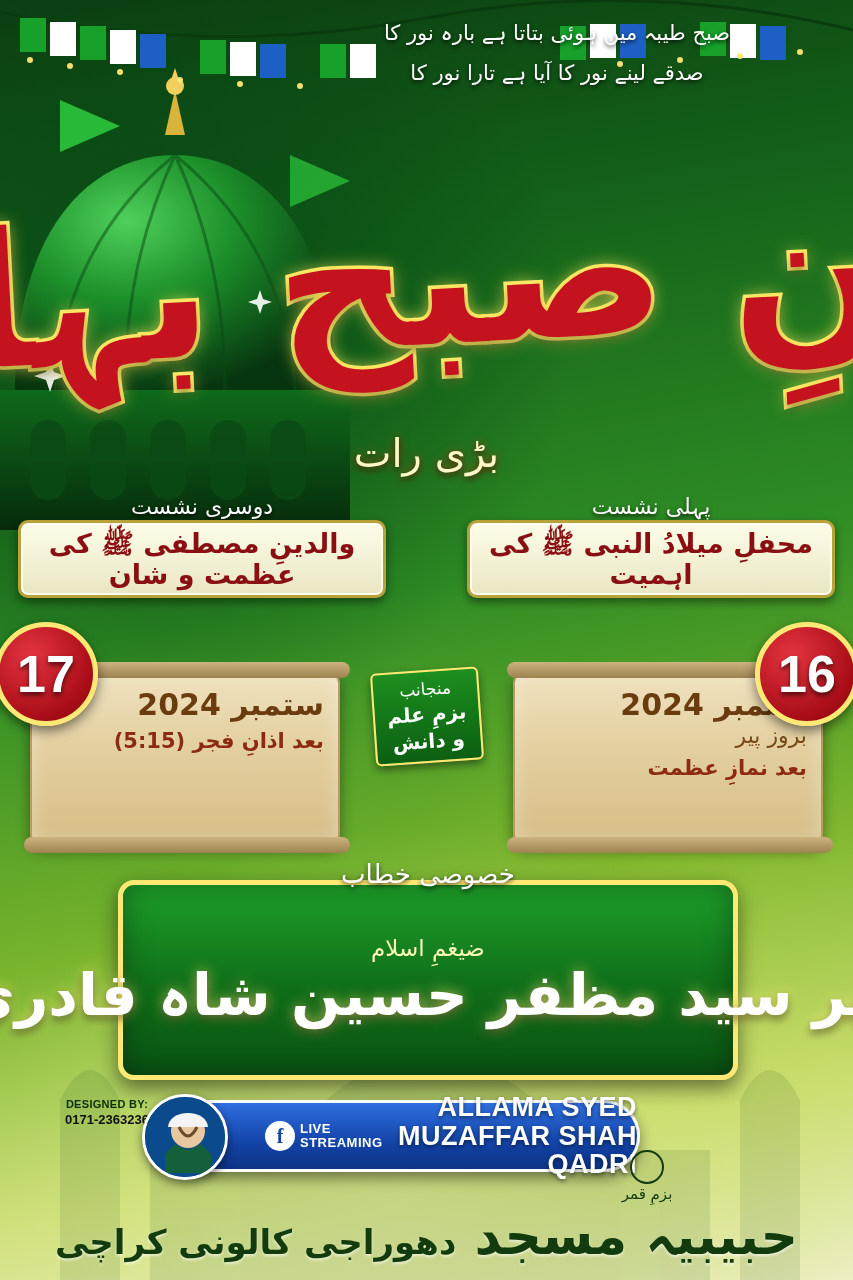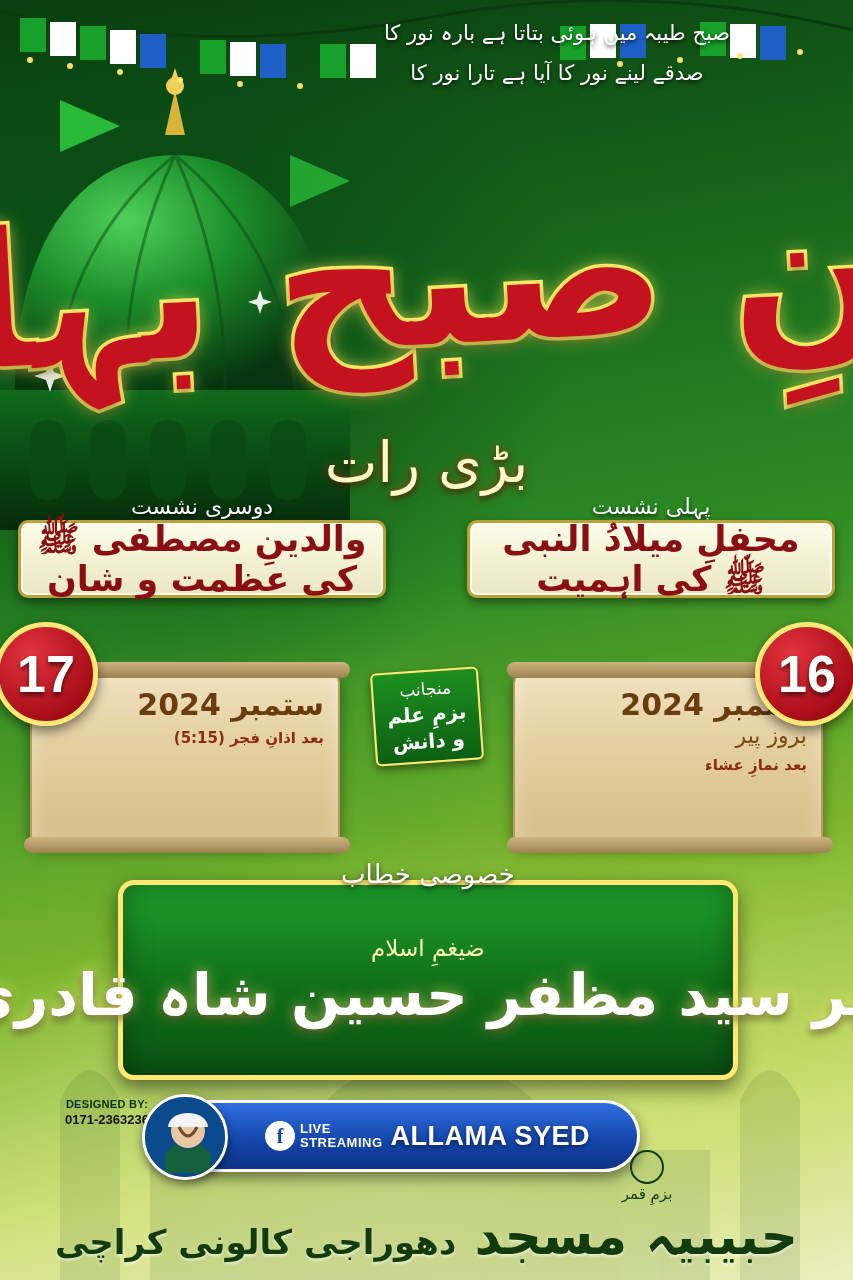--- a/index.html
+++ b/index.html
@@ -54,40 +54,40 @@
     direction:rtl; text-align:center;
     font-family:"DejaVu Sans", sans-serif;
     color:#ffffff; font-size:21px; line-height:1.9;
     text-shadow:0 2px 4px rgba(0,0,0,.75);
   }
 
   .subtitle {
     position:absolute; left:0; top:430px; width:853px;
     text-align:center; direction:rtl;
     font-family:"DejaVu Sans", sans-serif;
-    font-size:56px; color:#fff7c8;
+    font-size:40px; color:#fff7c8;
     text-shadow:0 0 10px rgba(180,60,0,.8), 0 3px 6px rgba(0,0,0,.6);
   }
 
   
   .sessions { position:absolute; left:0; top:498px; width:853px; height:130px; }
   .session {
     position:absolute; top:22px; width:368px; height:78px;
     background:linear-gradient(180deg,#fdfde9 0%, #e9e6c2 100%);
     border:3px solid #b9a23a;
     border-radius:10px;
     box-shadow:0 4px 10px rgba(0,0,0,.45) , inset 0 0 0 2px #fffdf0;
     display:flex; align-items:center; justify-content:center;
     direction:rtl;
   }
   .session.right { right:18px; }
   .session.left  { left:18px; }
   .session-text {
     font-family:"DejaVu Sans", sans-serif;
-    font-size:35px; color:#8a0f12; font-weight:bold;
+    font-size:27px; color:#8a0f12; font-weight:bold;
     text-align:center; line-height:1.15; padding:0 8px;
   }
   .session-label {
     position:absolute; top:-4px; width:368px; text-align:center;
     font-family:"DejaVu Sans", sans-serif; font-size:22px;
     color:#ffffff; text-shadow:0 2px 4px rgba(0,0,0,.8);
     direction:rtl;
   }
   .session-label.right { right:18px; }
   .session-label.left  { left:18px; }
@@ -112,21 +112,21 @@
   .scroll::before { top:-10px; }
   .scroll::after  { bottom:-10px; }
   .scroll-inner {
     position:absolute; inset:16px 14px 10px 14px;
     text-align:right;
     font-family:"DejaVu Sans", sans-serif;
     color:#5d3a12;
   }
   .scroll-month { font-size:30px; font-weight:bold; color:#6b3c10; line-height:1.1; }
   .scroll-day   { font-size:22px; margin-top:2px; color:#7a4a16;}
-  .scroll-time  { font-size:15px; margin-top:8px; color:#8d2b12; font-weight:bold;}
+  .scroll-time  { font-size:21px; margin-top:8px; color:#8d2b12; font-weight:bold;}
   .date-badge {
     position:absolute; top:-8px; width:104px; height:104px; border-radius:50%;
     background:radial-gradient(circle at 34% 30%, #e4343f 0%, #a80d17 70%, #7d060e 100%);
     border:5px solid #ffe873;
     box-shadow:0 5px 12px rgba(0,0,0,.5);
     display:flex; align-items:center; justify-content:center;
     color:#ffffff; font-size:52px; font-weight:bold;
     font-family:"Liberation Sans", sans-serif;
     text-shadow:0 3px 5px rgba(0,0,0,.6);
   }
@@ -355,21 +355,21 @@
     <div class="session left">
       <div class="session-text">والدینِ مصطفی ﷺ کی عظمت و شان</div>
     </div>
   </div>
 
   <div class="scrolls">
     <div class="scroll right">
       <div class="scroll-inner">
         <div class="scroll-month">ستمبر 2024</div>
         <div class="scroll-day">بروز پیر</div>
-        <div class="scroll-time">بعد نمازِ عشاء</div>
+        <div class="scroll-time">بعد نمازِ عظمت</div>
       </div>
     </div>
     <div class="date-badge right">16</div>
 
     <div class="scroll left">
       <div class="scroll-inner">
         <div class="scroll-month">ستمبر 2024</div>
         <div class="scroll-time">بعد اذانِ فجر (5:15)</div>
       </div>
     </div>
@@ -395,20 +395,21 @@
   <div class="livebar">
     <div class="fb-badge">
       <span class="fb-circle">f</span>
       <span class="live-text">
         <span>LIVE</span><br>
         <span>STREAMING</span>
       </span>
     </div>
     <div class="speaker-lines">
       <div>ALLAMA SYED</div>
+      <div>MUZAFFAR SHAH QADRI</div>
     </div>
   </div>
 
   <div class="avatar">
     <svg viewBox="0 0 86 86" width="86" height="86">
       <rect width="86" height="86" fill="#0b4a8d"></rect>
       <circle cx="43" cy="34" r="17" fill="#e8c8a0"></circle>
       <path d="M43 16 a20 14 0 0 1 20 14 h-40 a20 14 0 0 1 20 -14z" fill="#f4f4f4"></path>
       <path d="M30 47 q13 10 26 0 l10 10 v19 h-46 v-19z" fill="#13603a"></path>
       <path d="M34 30 q9 18 18 0" fill="none" stroke="#6b4a2a" stroke-width="3"></path>

